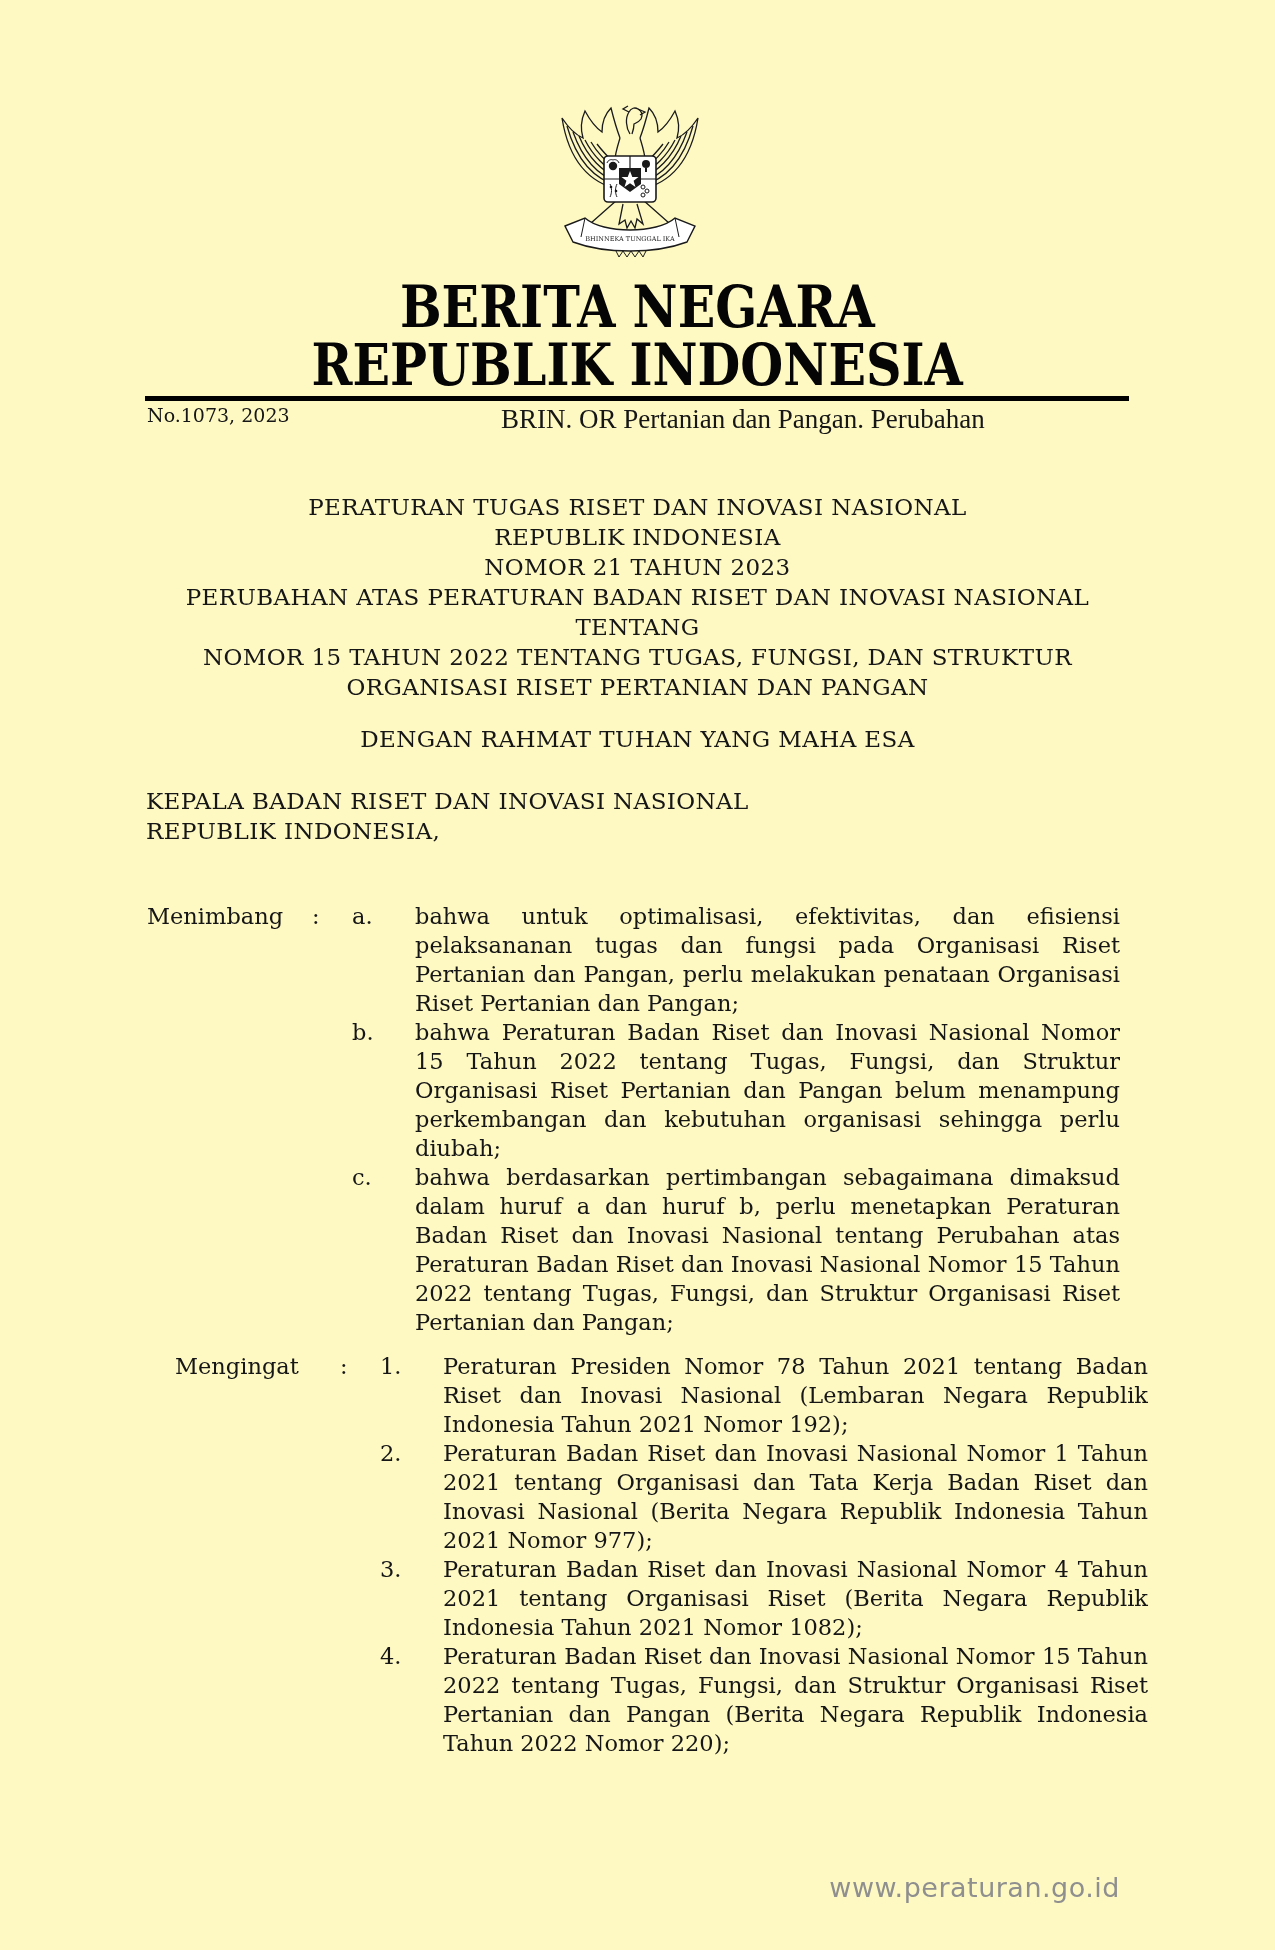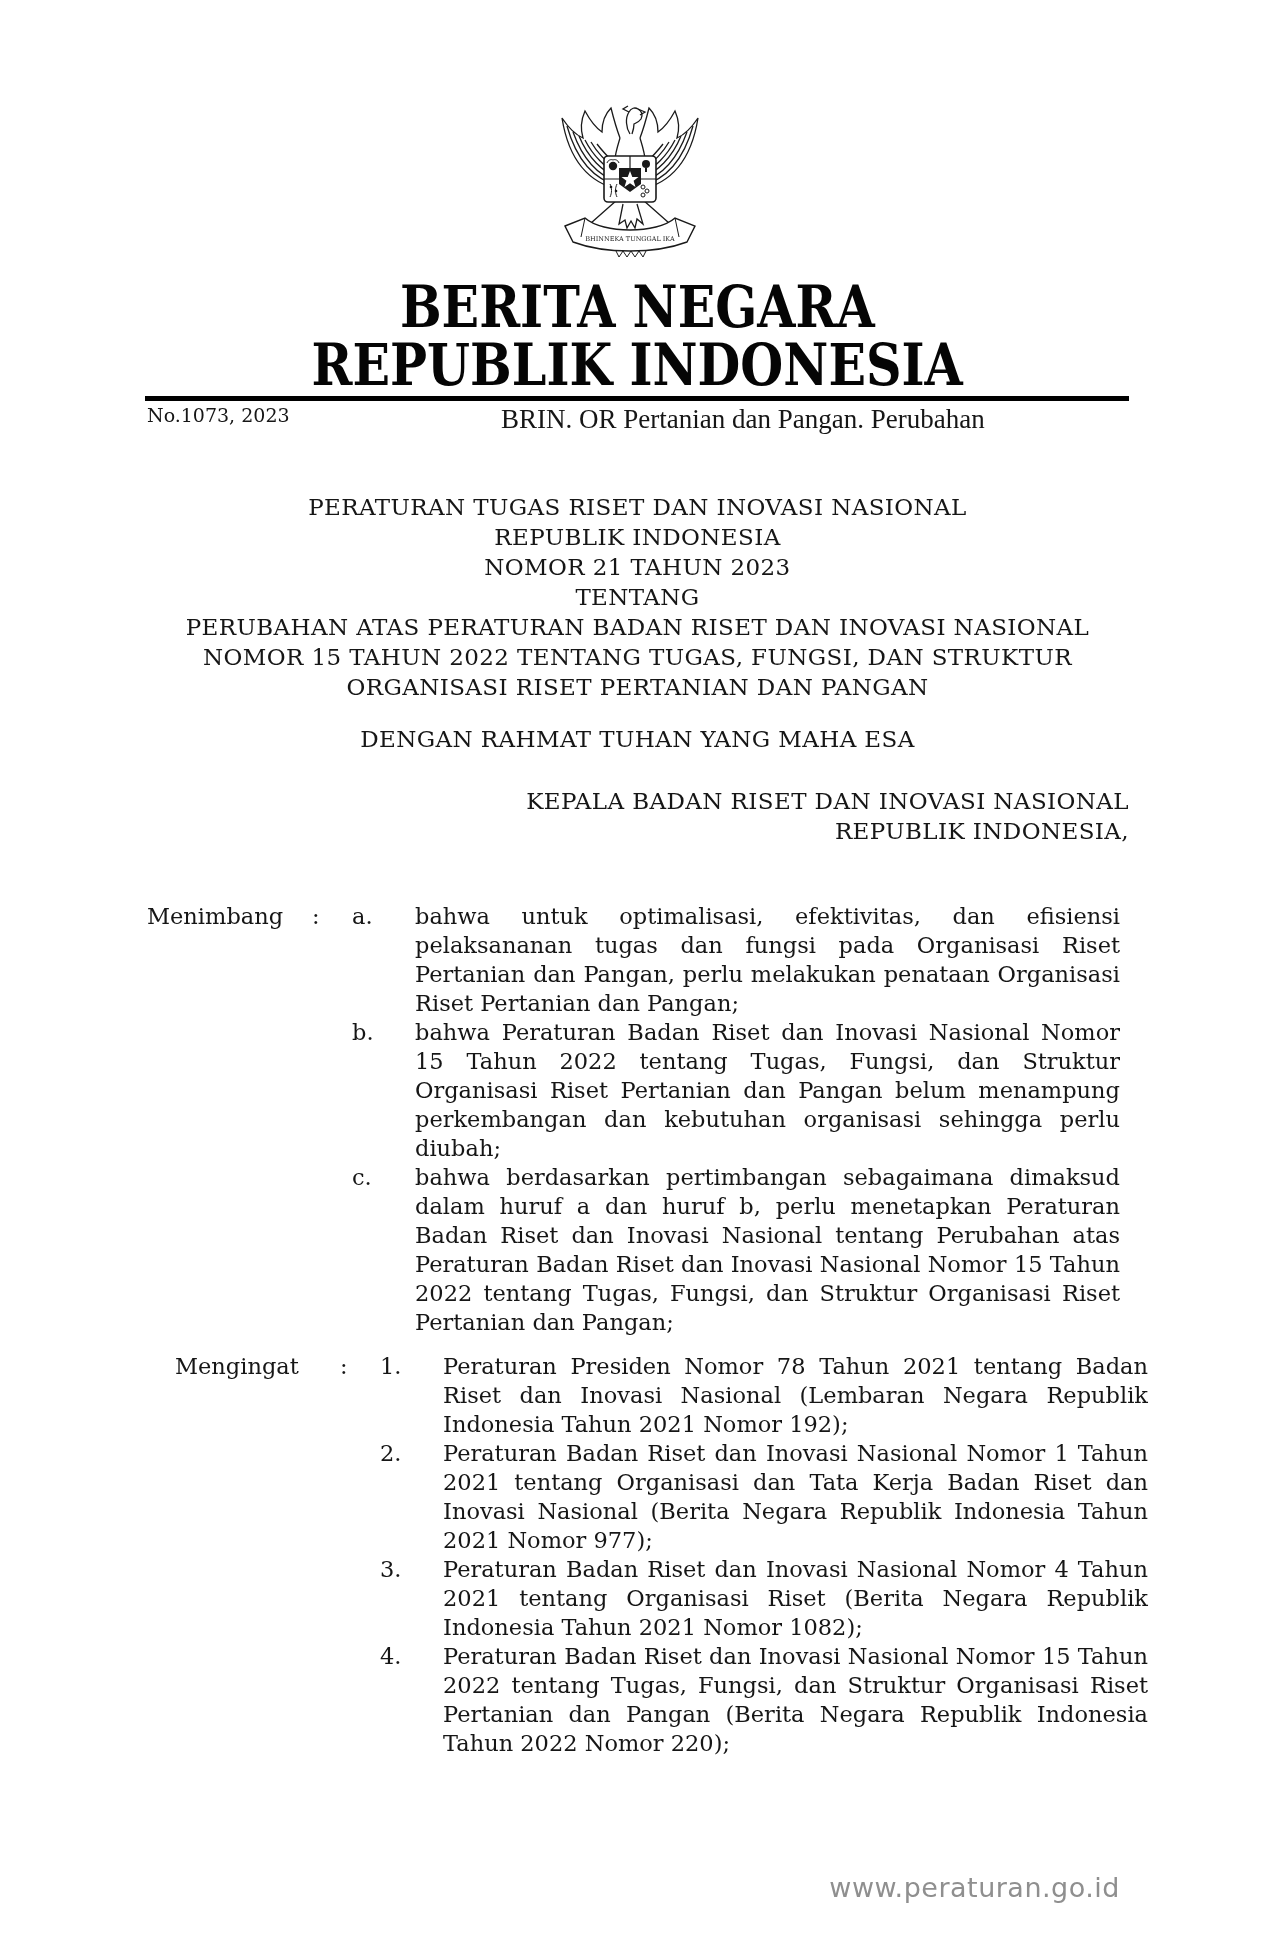--- a/index.html
+++ b/index.html
@@ -1,30 +1,30 @@
 <!DOCTYPE html>
 <html><head>
 <meta charset="utf-8">
 <style>
   html,body{margin:0;padding:0;background:#e8e8e8;}
-  .page{position:relative;width:1275px;height:1950px;background:#ffffff;margin:0 auto;
+  .page{position:relative;width:1275px;height:1950px;background:#fef9c3;margin:0 auto;
         font-family:"DejaVu Serif","Liberation Serif",serif;color:#161616;overflow:hidden;}
   .emblem{position:absolute;left:557px;top:100px;width:146px;height:160px;}
   .masthead{position:absolute;left:146px;top:262px;width:983px;text-align:center;
             font-weight:700;font-size:58px;line-height:58px;color:#050505;white-space:nowrap;margin-top:16px;}
   .masthead .mline{display:block;}
   .masthead .mline span{display:inline-block;transform:scaleX(0.85);transform-origin:50% 50%;}
   .rule{position:absolute;left:145px;top:396px;width:984px;height:5px;background:#000;}
   .hdr-no{position:absolute;left:147px;top:404px;font-size:19px;white-space:nowrap;}
   .hdr-subject{position:absolute;left:501px;top:404px;font-size:27px;white-space:nowrap;font-family:Liberation Serif, serif;}
   .title-block{position:absolute;left:146px;top:492px;width:983px;text-align:center;
                font-size:23px;line-height:30px;letter-spacing:0.4px;}
   .invocation{position:absolute;left:146px;top:726px;width:983px;text-align:center;
               font-size:23px;letter-spacing:0.4px;}
-  .addressee{position:absolute;left:146px;top:786px;width:983px;text-align:right;
+  .addressee{position:absolute;left:146px;top:786px;width:983px;text-align:left;
              font-size:23px;line-height:30px;letter-spacing:0.4px;}
   .clause{position:absolute;left:147px;width:973px;display:grid;
           grid-template-columns:165px 40px 63px 705px;grid-auto-rows:min-content;
           font-size:22.5px;line-height:29px;}
   #menimbang{top:902px;}
   #mengingat{top:1352px;margin-left:28px;}
   .cell-text{text-align:justify;text-justify:inter-word;}
   .footer{position:absolute;top:1872px;right:155px;
           font-family:"DejaVu Sans","Liberation Sans",sans-serif;
           font-size:27px;color:#8f8f8f;letter-spacing:0.5px;}
@@ -98,22 +98,22 @@
 
   <div class="rule"></div>
 
   <div class="hdr-no">No.1073, 2023</div>
   <div class="hdr-subject">BRIN. OR Pertanian dan Pangan. Perubahan</div>
 
   <div class="title-block">
     <div>PERATURAN TUGAS RISET DAN INOVASI NASIONAL</div>
     <div>REPUBLIK INDONESIA</div>
     <div>NOMOR 21 TAHUN 2023</div>
+    <div>PERUBAHAN ATAS PERATURAN BADAN RISET DAN INOVASI NASIONAL</div>
     <div>TENTANG</div>
-    <div>PERUBAHAN ATAS PERATURAN BADAN RISET DAN INOVASI NASIONAL</div>
     <div>NOMOR 15 TAHUN 2022 TENTANG TUGAS, FUNGSI, DAN STRUKTUR</div>
     <div>ORGANISASI RISET PERTANIAN DAN PANGAN</div>
   </div>
 
   <div class="invocation">DENGAN RAHMAT TUHAN YANG MAHA ESA</div>
 
   <div class="addressee">
     <div>KEPALA BADAN RISET DAN INOVASI NASIONAL</div>
     <div>REPUBLIK INDONESIA,</div>
   </div>

